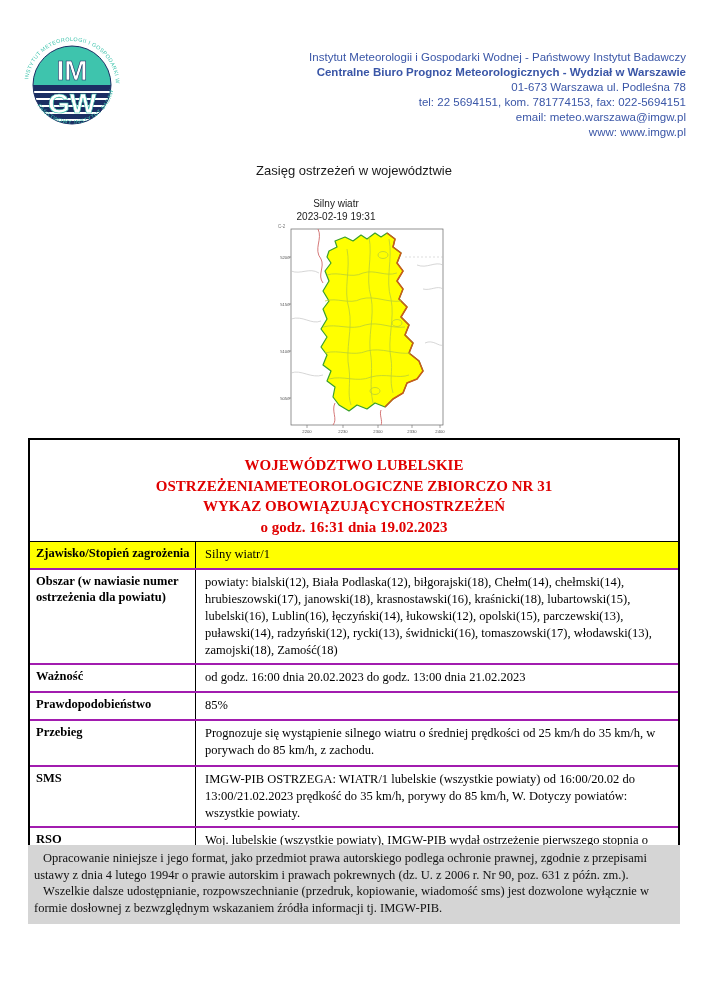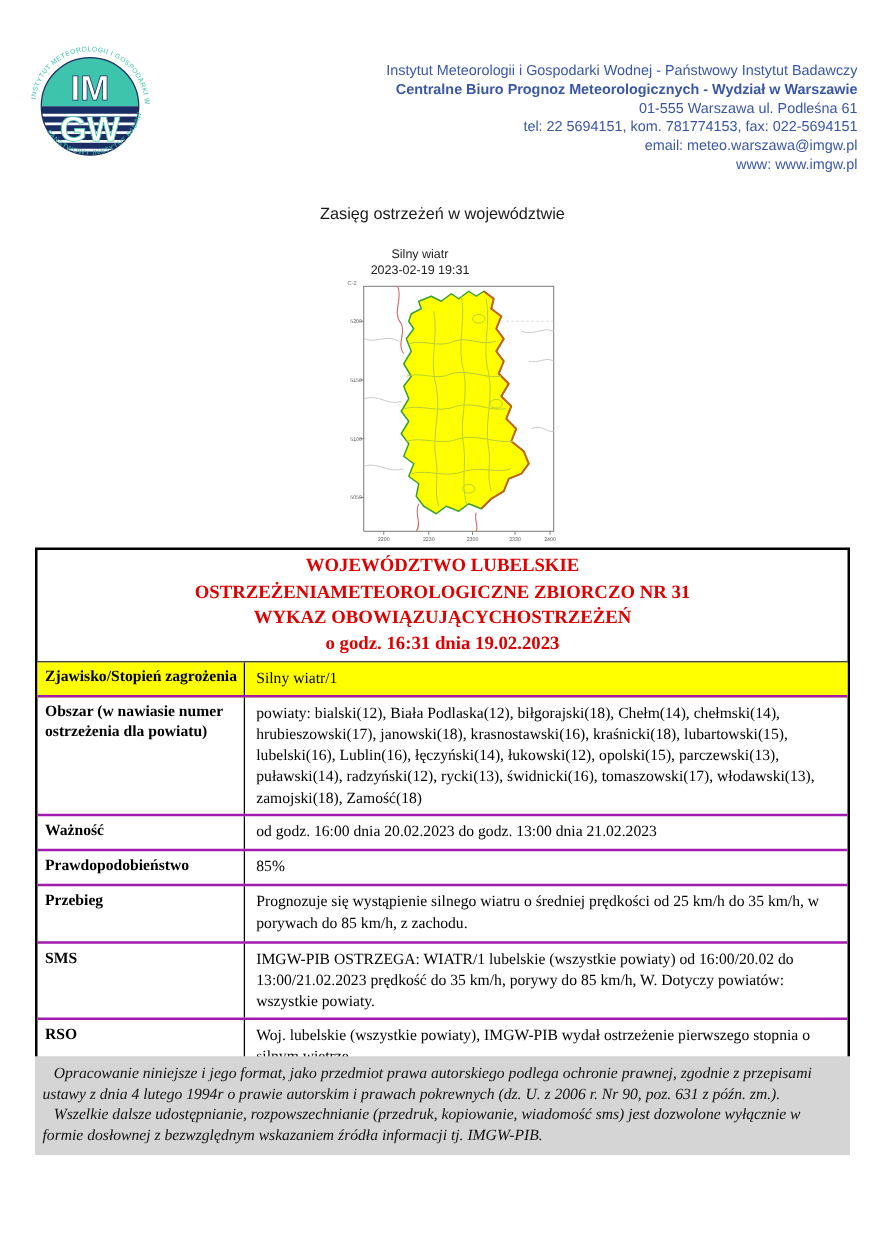--- a/index.html
+++ b/index.html
@@ -34,20 +34,21 @@
   
   .warn-table {
     position:absolute; left:28px; top:438px; width:652px; box-sizing:border-box;
     border:2px solid #000;
     font-size:12.5px; color:#000;
   }
   .t-title {
     border-bottom:1px solid #000; text-align:center;
     color:#e00000; font-weight:bold; font-size:15px; line-height:20.5px;
     padding:3px 0 4px 0;
+    margin-top:12px;
   }
   .t-row { display:flex; border-bottom:2px solid #a21caf; }
   .t-row:last-child { border-bottom:none; }
   .t-row.highlight { background:#ffff00; }
   .t-label {
     flex:0 0 166px; width:166px; box-sizing:border-box;
     border-right:1px solid #000; font-weight:bold;
     padding:4px 4px 4px 6px; line-height:15.5px;
   }
   .t-value { flex:1; padding:4px 8px 4px 9px; line-height:17px; }
@@ -57,21 +58,21 @@
   .t-row.rh4 { min-height:26px; }
   .t-row.rh5 { min-height:44px; }
   .t-row.rh6 { min-height:54px; }
   .t-row.rh7 { min-height:44px; }
   .t-row.rh8 { min-height:24px; }
 
   
   .copyright {
     position:absolute; left:28px; top:845px; width:652px; box-sizing:border-box;
     background:#d5d5d5; padding:5px 9px 8px 6px;
-    font-size:12.5px; line-height:16.5px; color:#111;font-style:italic;
+    font-size:12.5px; line-height:16.5px; color:#111;
   }
   .copyright p { margin:0; text-indent:9px; }
 </style>
 </head>
 <body>
 
 <div class="page">
 
   <div class="logo">
     <svg width="96" height="102" viewBox="0 0 96 102">
@@ -102,21 +103,21 @@
       </text>
       <text font-family="Liberation Sans, sans-serif" font-size="5.4" fill="#3ec4ad" letter-spacing="0.6">
         <textPath href="#ringBottom" startOffset="14%">PAŃSTWOWY INSTYTUT BADAWCZY</textPath>
       </text>
     </svg>
   </div>
 
   <div class="header-text">
     <div>Instytut Meteorologii i Gospodarki Wodnej - Państwowy Instytut Badawczy</div>
     <div class="hl-bold">Centralne Biuro Prognoz Meteorologicznych - Wydział w Warszawie</div>
-    <div>01-555 Warszawa ul. Podleśna  61</div>
+    <div>01-673 Warszawa ul. Podleśna  78</div>
     <div>tel: 22 5694151, kom. 781774153, fax: 022-5694151</div>
     <div>email: meteo.warszawa@imgw.pl</div>
     <div>www: www.imgw.pl</div>
   </div>
 
   <div class="section-title">Zasięg ostrzeżeń w województwie</div>
   <div class="map-caption">
     <div>Silny wiatr</div>
     <div>2023-02-19 19:31</div>
   </div>

